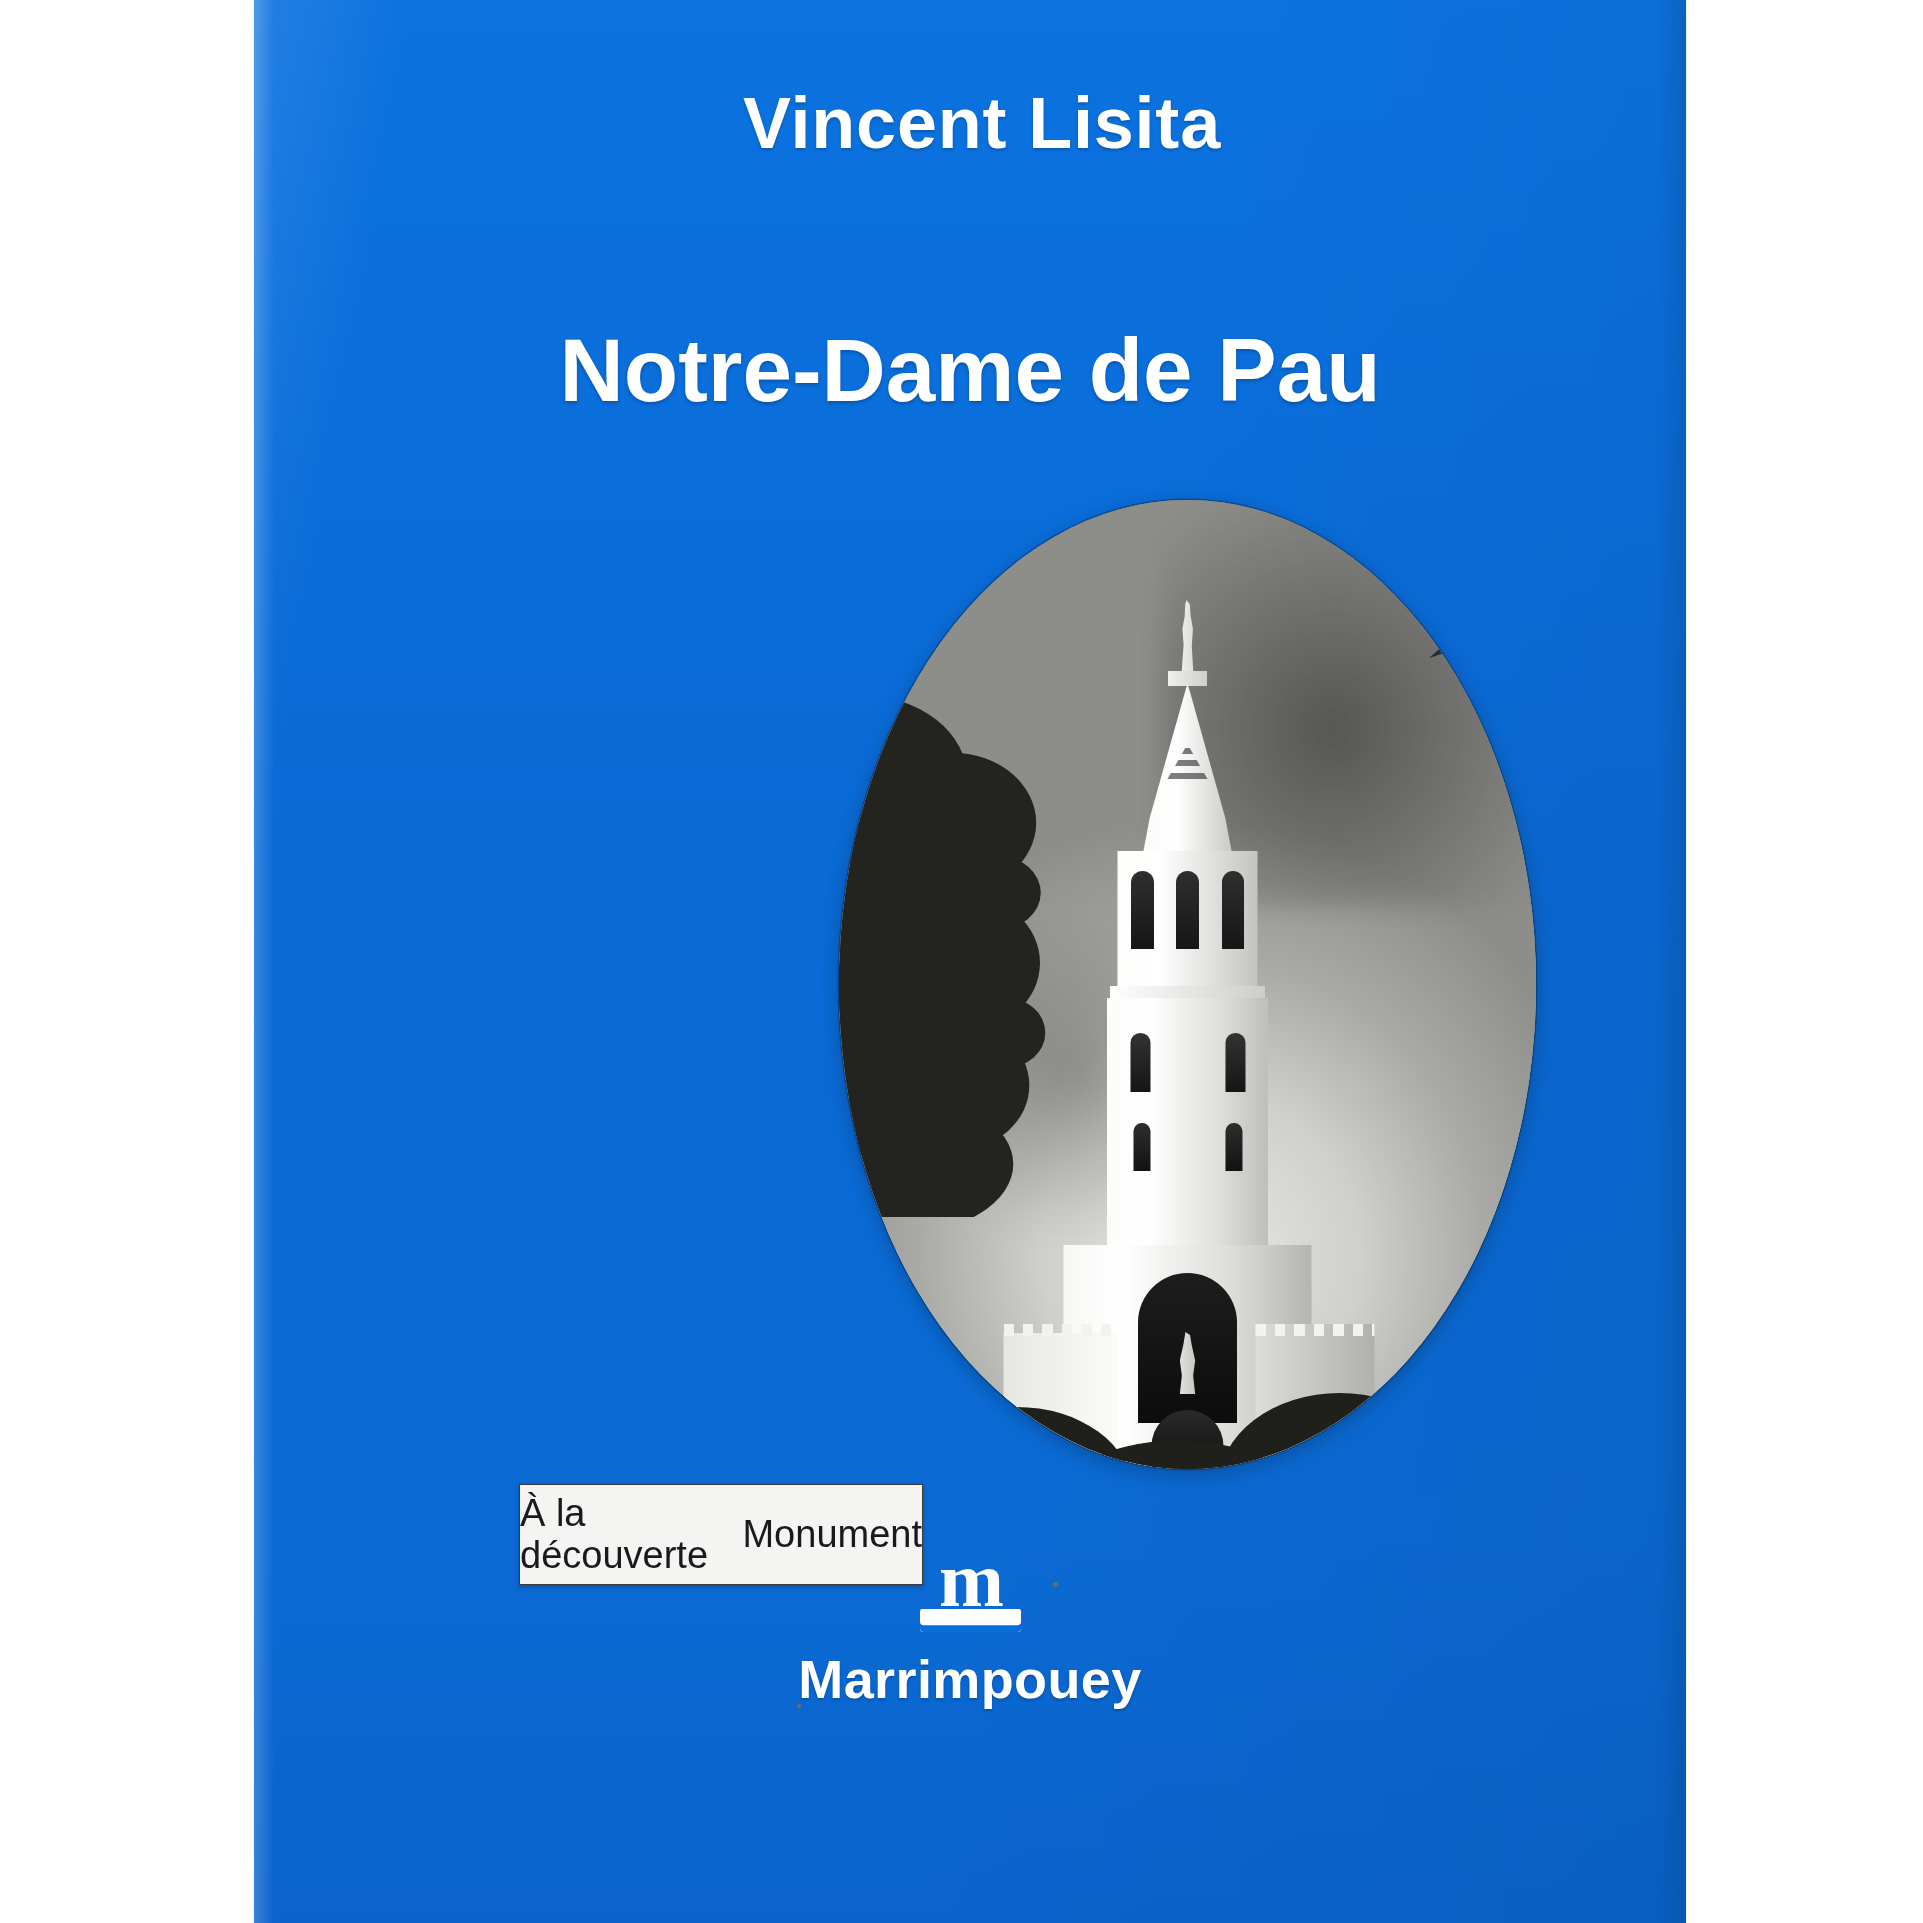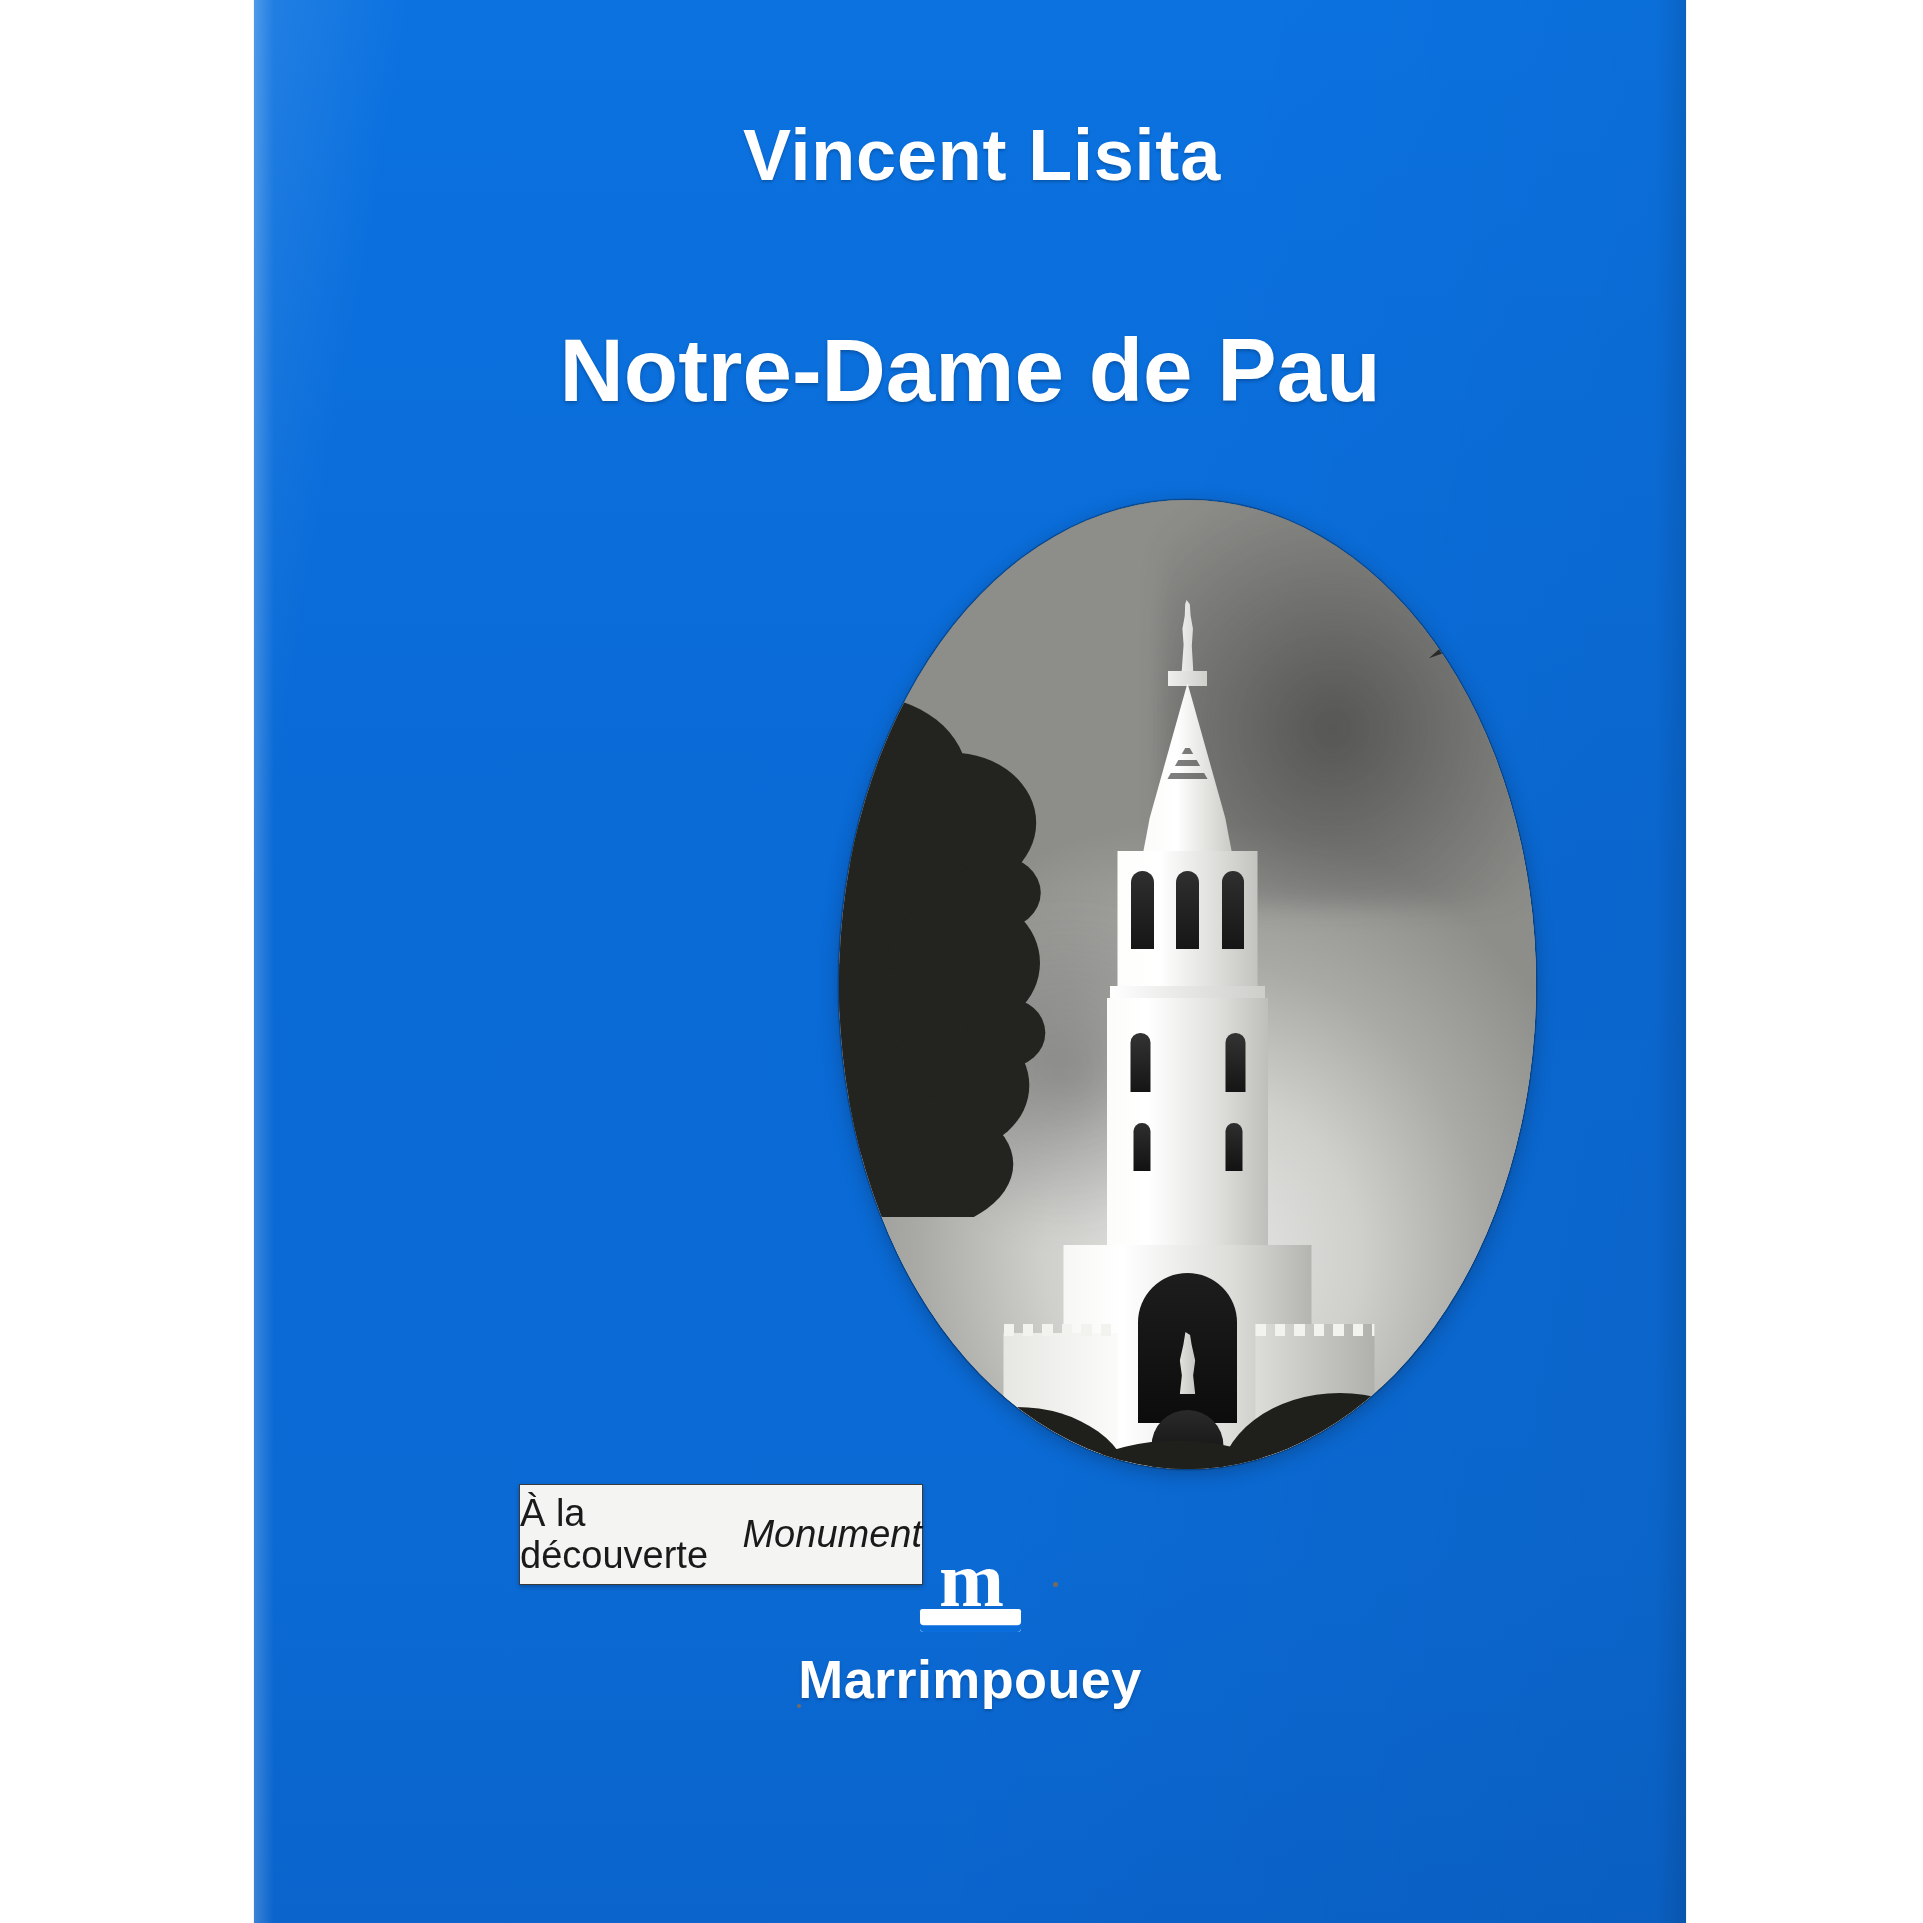--- a/index.html
+++ b/index.html
@@ -50,21 +50,21 @@
     right: 0; top: 0; bottom: 0;
     width: 30px;
     background: linear-gradient(270deg, rgba(0,0,0,0.10), rgba(0,0,0,0.0));
     pointer-events: none;
   }
 
   
   .author {
     position: absolute;
     left: 0; right: 0;
-    top: 114px;
+    top: 82px;
     text-align: center;
     color: #ffffff;
     font-size: 72px;
     font-weight: bold;
     letter-spacing: 0.8px;
     text-shadow: 0 1.5px 3px rgba(0,0,0,0.22);
     margin-left: 24px;
   }
   .title {
     position: absolute;
@@ -270,21 +270,21 @@
     background: #f4f4f2;
     border: 1.5px solid #3a3a3a;
     box-shadow: 0 1.5px 4.5px rgba(0,0,0,0.25);
     display: flex;
     flex-direction: row;
     align-items: center;
     justify-content: center;
     color: #1a1a1a;
   }
   #label .l1 { font-size: 38px; line-height: 1.1; }
-  #label .l2 { font-size: 38px; line-height: 1.1; font-style: italic; }
+  #label .l2 { font-size: 38px; line-height: 1.1; }
 
   
   #publisher {
     position: absolute;
     left: 0; right: 0;
     top: 1552px;
     display: flex;
     flex-direction: column;
     align-items: center;
   }

